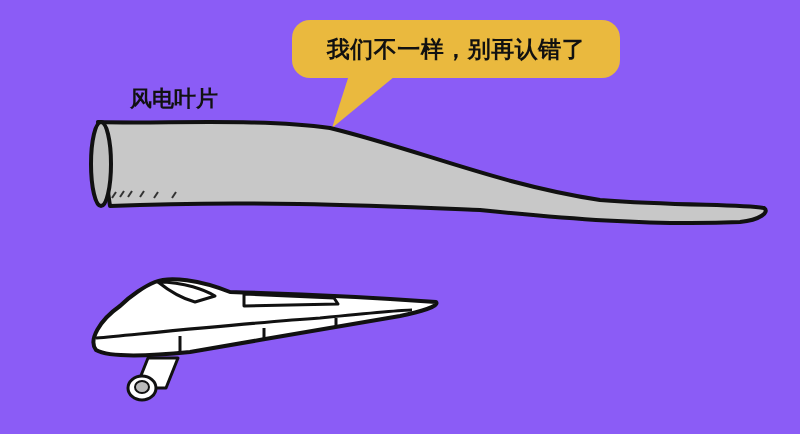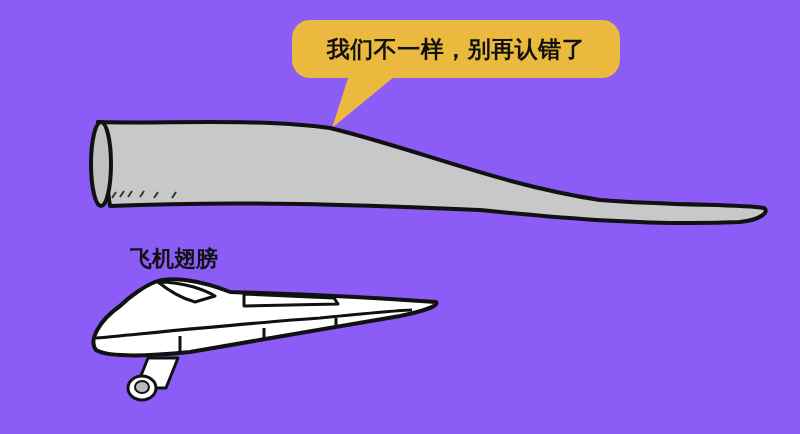--- a/index.html
+++ b/index.html
@@ -45,14 +45,14 @@
       <path d="M148,358 L178,358 L166,388 L136,388 Z" stroke-width="3"></path>
       <ellipse cx="142" cy="388" rx="14" ry="12" stroke-width="3"></ellipse>
       <ellipse cx="142" cy="387" rx="7" ry="6" fill="#bbb" stroke-width="2"></ellipse>
     </g>
   </svg>
 
   <div class="bubble">
     <span class="bubble-text">我们不一样，别再认错了</span>
   </div>
 
-  <div class="label label-wing">飞机翅膀</div>
+  <div class="label label-blade">风电叶片</div>
 </div>
 
 </body></html>

